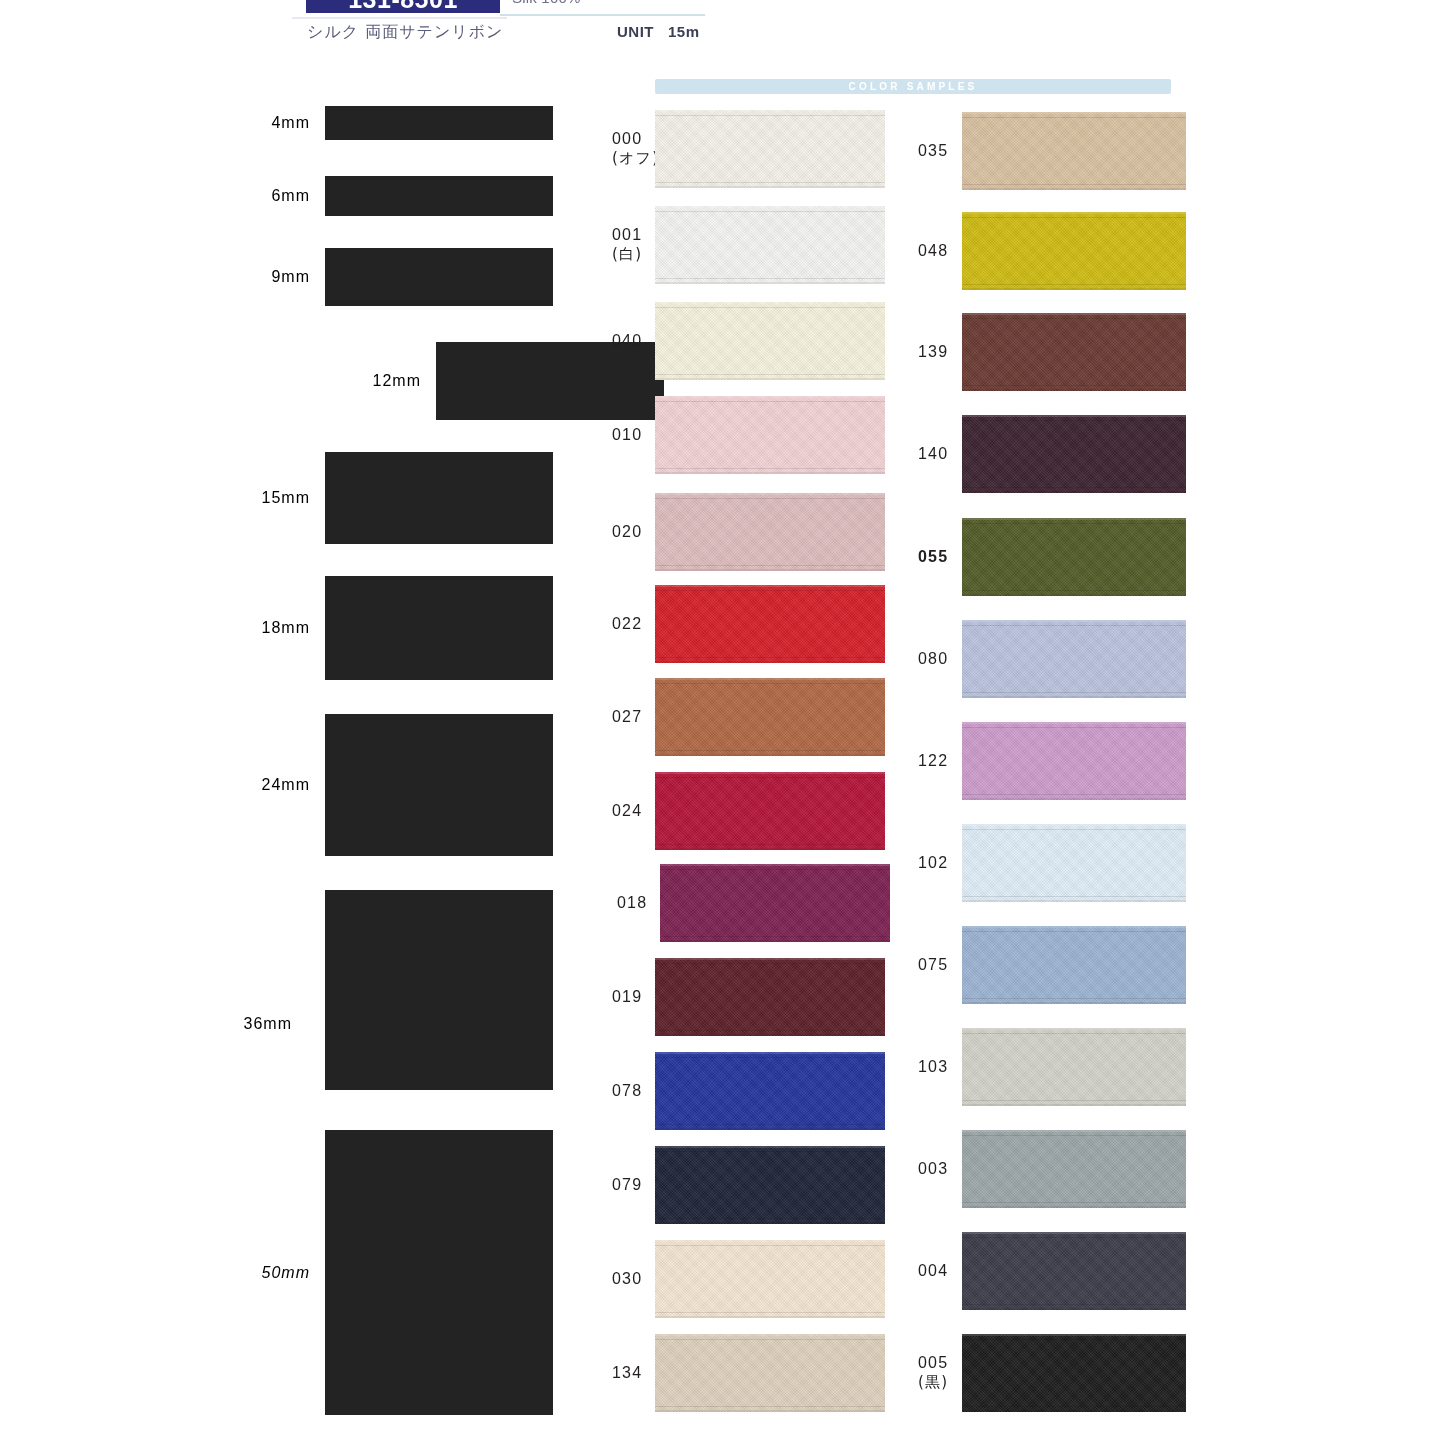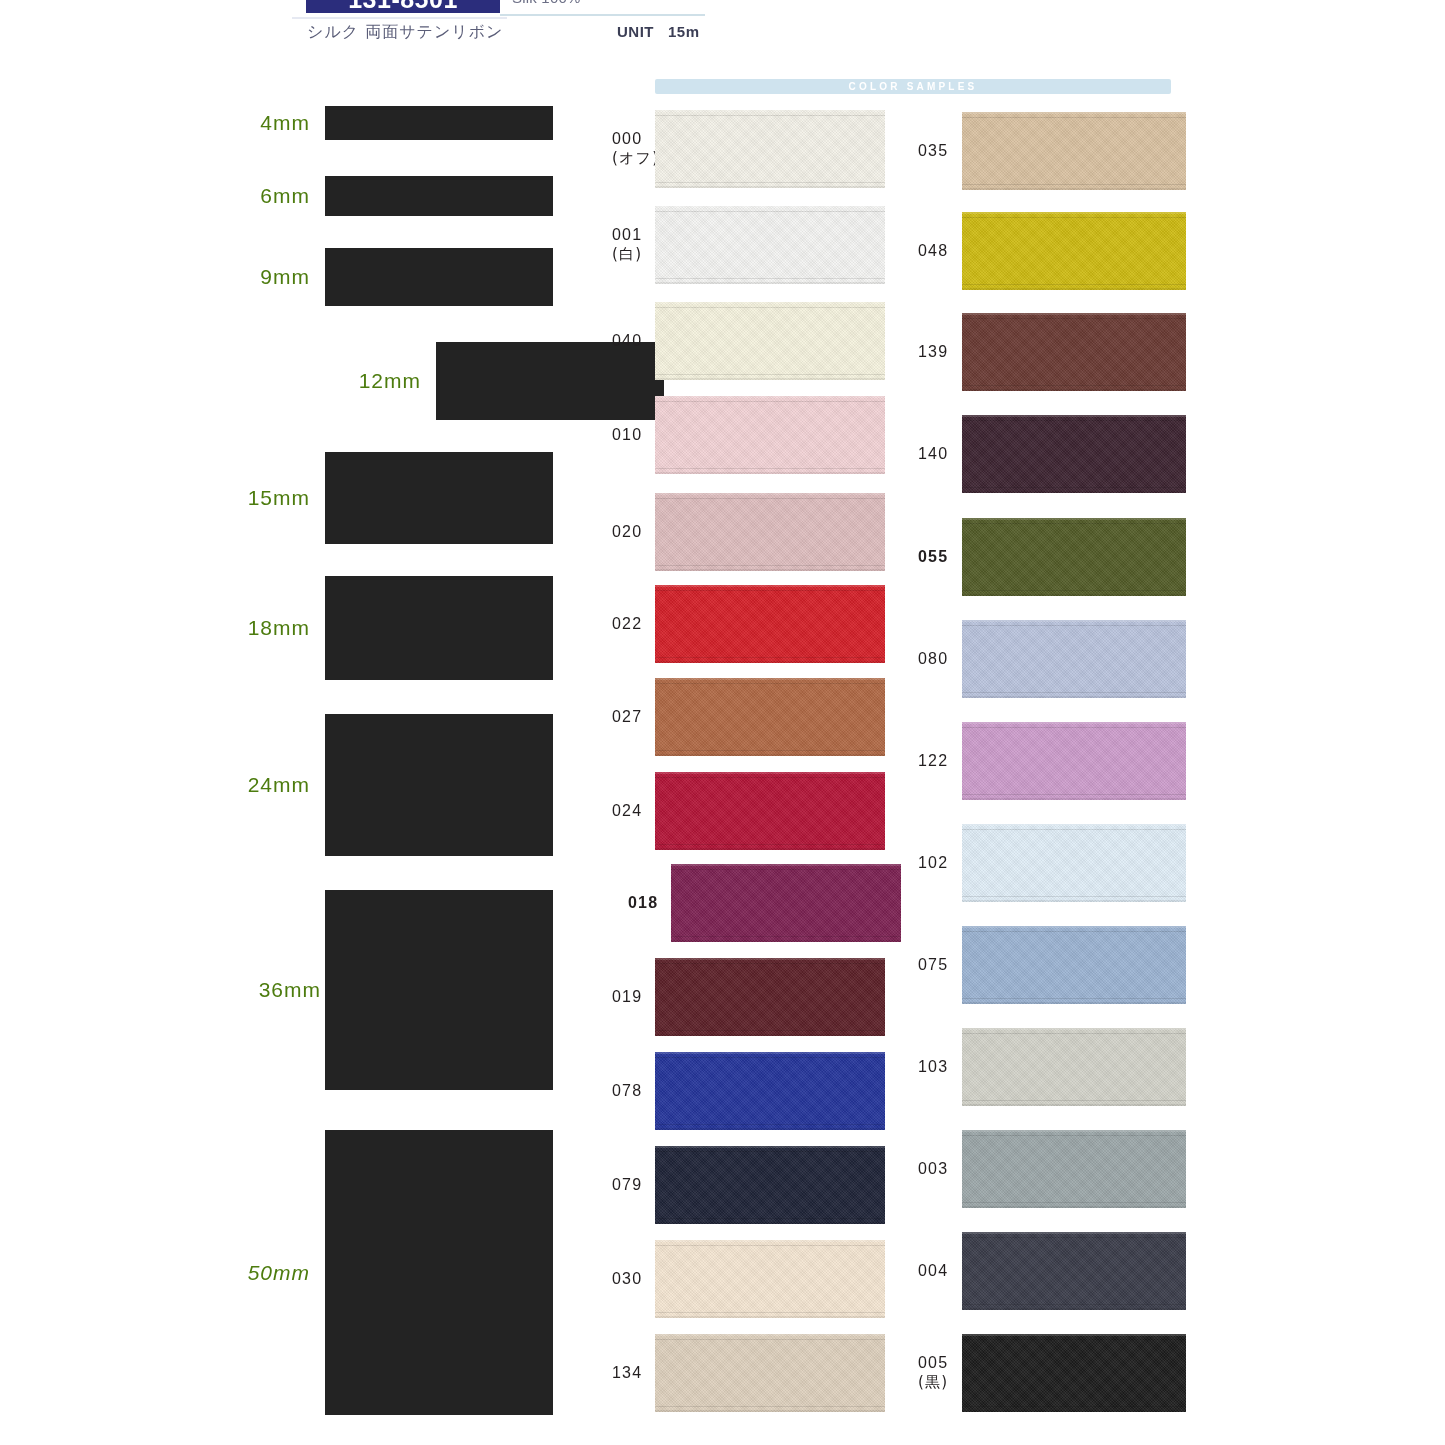--- a/index.html
+++ b/index.html
@@ -56,21 +56,21 @@
     font-size:10px; color:#ffffff; letter-spacing:3.2px;
     line-height:15px; font-weight:bold;
   }
 
   
   .widths{ position:absolute; left:0; top:0; }
   .w-row{ position:absolute; }
   .w-label{
     position:absolute; right:0; top:50%;
     transform:translateY(-50%);
-    font-size:21px; color:#4d7c0f; letter-spacing:1px;
+    font-size:16px; color:#000000; letter-spacing:1px;
     white-space:nowrap;
   }
   .w-swatch{
     position:absolute; right:0; top:0;
     background:#232323;
     background-image:
       repeating-linear-gradient(48deg, rgba(255,255,255,.035) 0 1px, rgba(0,0,0,.05) 1px 2px),
       repeating-linear-gradient(-48deg, rgba(255,255,255,.03) 0 1px, rgba(0,0,0,.04) 1px 2px);
   }
 
@@ -139,21 +139,21 @@
     </div>
     <div class="w-row" style="left: 0px; top: 576px; width: 553px; height: 104px;">
       <div class="w-label" style="right: 243px;">18mm</div>
       <div class="w-swatch" style="width: 228px; height: 104px; background: rgb(35, 35, 35);"></div>
     </div>
     <div class="w-row" style="left: 0px; top: 714px; width: 553px; height: 142px;">
       <div class="w-label" style="right: 243px;">24mm</div>
       <div class="w-swatch" style="width: 228px; height: 142px; background: rgb(35, 35, 35);"></div>
     </div>
     <div class="w-row" style="left: 0px; top: 890px; width: 553px; height: 200px;">
-      <div class="w-label" style="right: 232px;">36mm</div>
+      <div class="w-label" style="right: 261px; margin-top: 34px;">36mm</div>
       <div class="w-swatch" style="width: 228px; height: 200px; background: rgb(35, 35, 35);"></div>
     </div>
     <div class="w-row" style="left: 0px; top: 1130px; width: 553px; height: 285px; font-style: italic;">
       <div class="w-label" style="right: 243px;">50mm</div>
       <div class="w-swatch" style="width: 228px; height: 285px; background: rgb(35, 35, 35);"></div>
     </div>
   </div>
 
 <div id="color-columns">
     <div class="c-row" style="left: 0px; top: 110px; width: 885px; height: 78px;">
@@ -205,21 +205,21 @@
         <div class="edge-bot"></div>
       </div>
     </div>
     <div class="c-row" style="left: 0px; top: 772px; width: 885px; height: 78px;">
       <div class="c-label" style="left: 612px;"><span>024</span></div>
       <div class="c-swatch" style="left: 655px; width: 230px; height: 78px; background-color: rgb(179, 20, 55);">
         <div class="edge-top"></div>
         <div class="edge-bot"></div>
       </div>
     </div>
-    <div class="c-row" style="left: 16px; top: 864px; width: 885px; height: 78px; font-weight: bold;">
+    <div class="c-row" style="left: 5px; top: 864px; width: 885px; height: 78px;">
       <div class="c-label" style="left: 612px;"><span>018</span></div>
       <div class="c-swatch" style="left: 655px; width: 230px; height: 78px; background-color: rgb(124, 33, 82);">
         <div class="edge-top"></div>
         <div class="edge-bot"></div>
       </div>
     </div>
     <div class="c-row" style="left: 0px; top: 958px; width: 885px; height: 78px;">
       <div class="c-label" style="left: 612px;"><span>019</span></div>
       <div class="c-swatch" style="left: 655px; width: 230px; height: 78px; background-color: rgb(92, 32, 40);">
         <div class="edge-top"></div>

